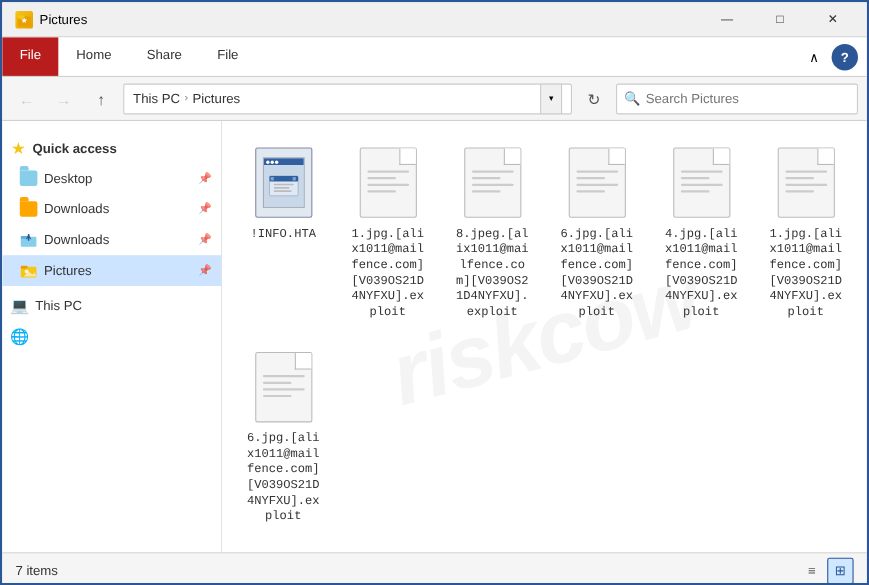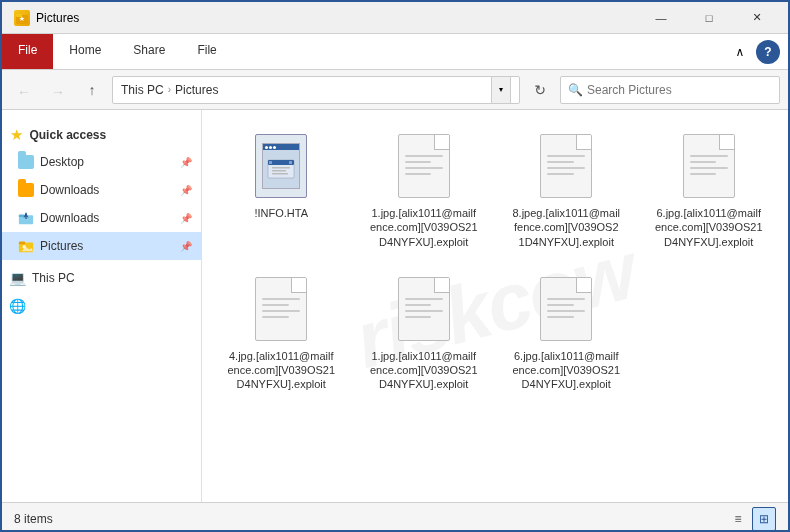--- a/index.html
+++ b/index.html
@@ -292,24 +292,25 @@
       color: rgba(200, 200, 200, 0.2);
       font-style: italic;
       pointer-events: none;
       white-space: nowrap;
       z-index: 0;
       letter-spacing: -2px;
     }
 
     .files-grid {
       display: grid;
-      grid-template-columns: repeat(4, 1fr);
+      grid-template-columns: repeat(6, 1fr);
       gap: 8px;
       position: relative;
       z-index: 1;
+      font-family: Liberation Mono, monospace;
     }
 
     .file-item {
       display: flex;
       flex-direction: column;
       align-items: center;
       padding: 8px;
       cursor: pointer;
       border-radius: 3px;
       min-height: 90px;
@@ -737,18 +738,18 @@
         </div>
         <span class="file-label">6.jpg.[alix1011@mailfence.com][V039OS21D4NYFXU].exploit</span>
       </div>
 
     </div>
   </div>
 
 </div>
 
 <div class="status-bar">
-  <span class="status-text">8 items</span>
+  <span class="status-text">7 items</span>
   <div class="view-btns">
     <button class="view-btn">≡</button>
     <button class="view-btn active">⊞</button>
   </div>
 </div>
 
 </body></html>

